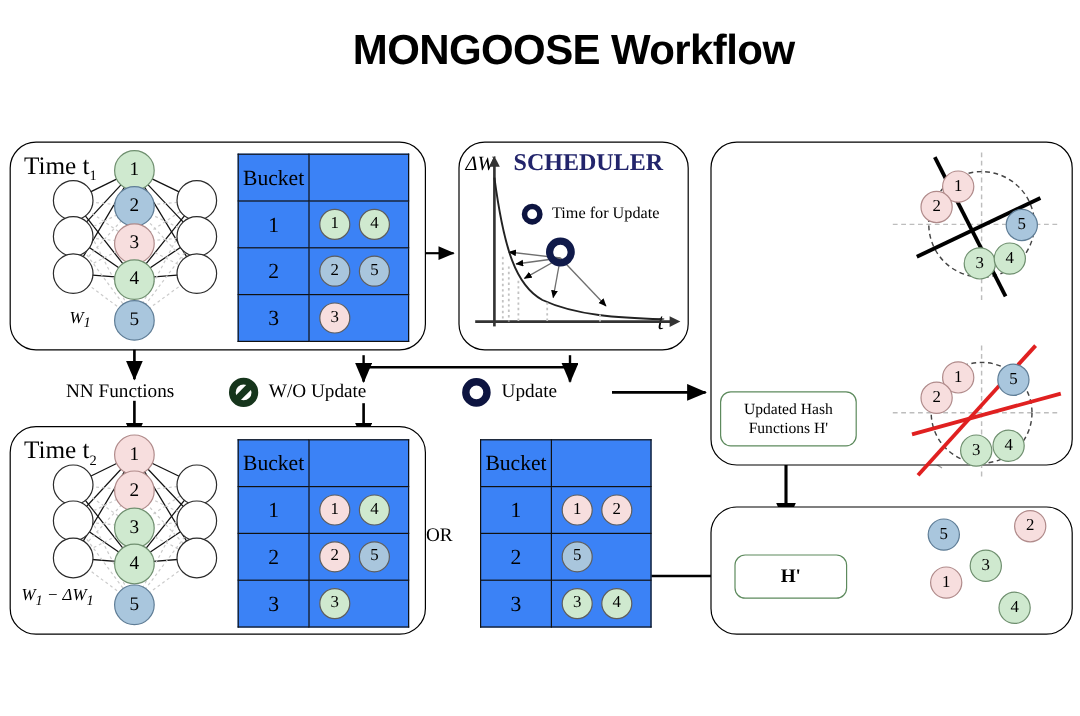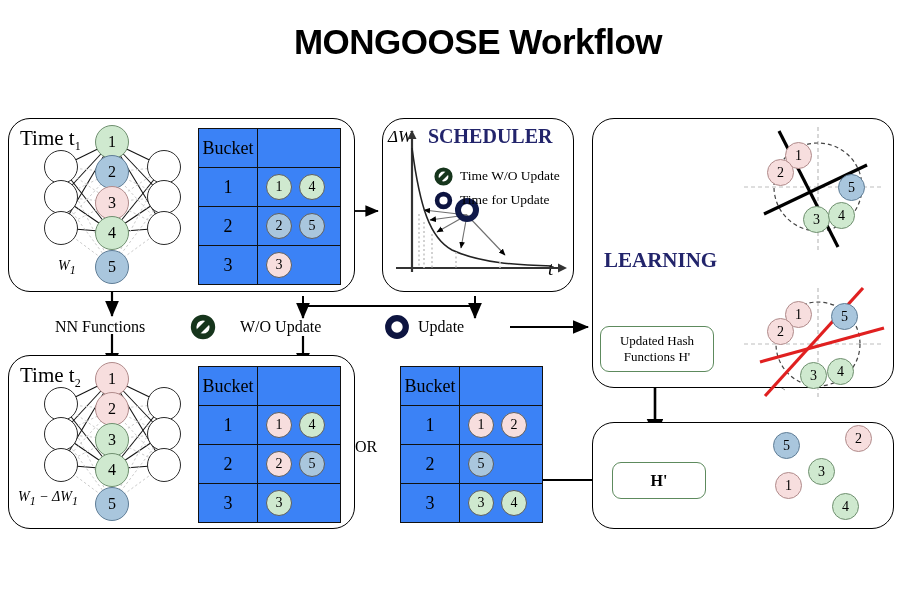--- a/index.html
+++ b/index.html
@@ -229,45 +229,33 @@
       <line x1="467" y1="215" x2="430" y2="220" marker-end="url(#ahs)"></line>
       <line x1="467" y1="215" x2="437" y2="232" marker-end="url(#ahs)"></line>
       <line x1="467" y1="215" x2="461" y2="248" marker-end="url(#ahs)"></line>
       <line x1="467" y1="215" x2="505" y2="255" marker-end="url(#ahs)"></line>
     </g>
 
     <circle cx="467" cy="210" r="9" fill="none" stroke="#101a4a" stroke-width="6"></circle>
   </svg>
 
   <div style="position:absolute;left:434px;top:165px;">
-    <div style="display:flex;align-items:center;gap:7px;height:22px;">
-      <span style="display:inline-block;width:19px;height:19px;position:relative;">
-        <svg width="19" height="19" style="position:static;">
-          <circle cx="9.5" cy="9.5" r="7" fill="none" stroke="#16351c" stroke-width="4.2"></circle>
-          <line x1="4.2" y1="14.8" x2="14.8" y2="4.2" stroke="#16351c" stroke-width="4.2"></line>
-        </svg>
-      </span>
-      <span style="font-size:13.5px;">Time W/O Update</span>
-    </div>
     <div style="display:flex;align-items:center;gap:7px;height:26px;">
       <span style="display:inline-block;width:19px;height:19px;">
         <svg width="19" height="19" style="position:static;">
           <circle cx="9.5" cy="9.5" r="6.4" fill="none" stroke="#0d1440" stroke-width="4.6"></circle>
         </svg>
       </span>
       <span style="font-size:13.5px;">Time for Update</span>
     </div>
   </div>
 
   <div class="panel" style="left:592px;top:118px;width:300px;height:268px;"></div>
 
 
-  <div class="lbl" style="left:604px;top:248px;font-size:21px;">
-    <span class="navy">LEARNING</span>
-  </div>
 
   <div class="gbox" style="left:600px;top:326px;width:112px;height:44px;font-size:13px;">
     <span>Updated Hash</span>
     <span>Functions H'</span>
   </div>
 
   <svg width="900" height="597">
     <g stroke="#bdbdbd" stroke-width="1.2" stroke-dasharray="4 3">
       <line x1="744" y1="187" x2="884" y2="187"></line>
       <line x1="818" y1="127" x2="818" y2="250"></line>
@@ -292,21 +280,21 @@
     <line x1="760" y1="362" x2="884" y2="328" stroke="#e02020" stroke-width="3.2"></line>
   </svg>
   <div class="node n-pink" style="left:785px;top:301px;width:27px;height:27px;font-size:14px;">1</div>
   <div class="node n-pink" style="left:767px;top:318px;width:27px;height:27px;font-size:14px;">2</div>
   <div class="node n-blue" style="left:831px;top:303px;width:27px;height:27px;font-size:14px;">5</div>
   <div class="node n-green" style="left:800px;top:362px;width:27px;height:27px;font-size:14px;">3</div>
   <div class="node n-green" style="left:827px;top:358px;width:27px;height:27px;font-size:14px;">4</div>
 
   <div class="lbl" style="left:55px;top:318px;font-size:16px;">NN Functions</div>
 
-  <div style="position:absolute;left:190px;top:314px;display:flex;align-items:center;gap:24px;">
+  <div style="position:absolute;left:190px;top:314px;display:flex;align-items:center;gap:8px;">
     <span style="display:inline-block;width:26px;height:26px;">
       <svg width="26" height="26" style="position:static;">
         <circle cx="13" cy="13" r="9.4" fill="none" stroke="#16351c" stroke-width="5.6"></circle>
         <line x1="6" y1="20" x2="20" y2="6" stroke="#16351c" stroke-width="5.6"></line>
       </svg>
     </span>
     <span style="font-size:16px;">W/O Update</span>
   </div>
 
   <div style="position:absolute;left:384px;top:314px;display:flex;align-items:center;gap:8px;justify-content:space-between;">

